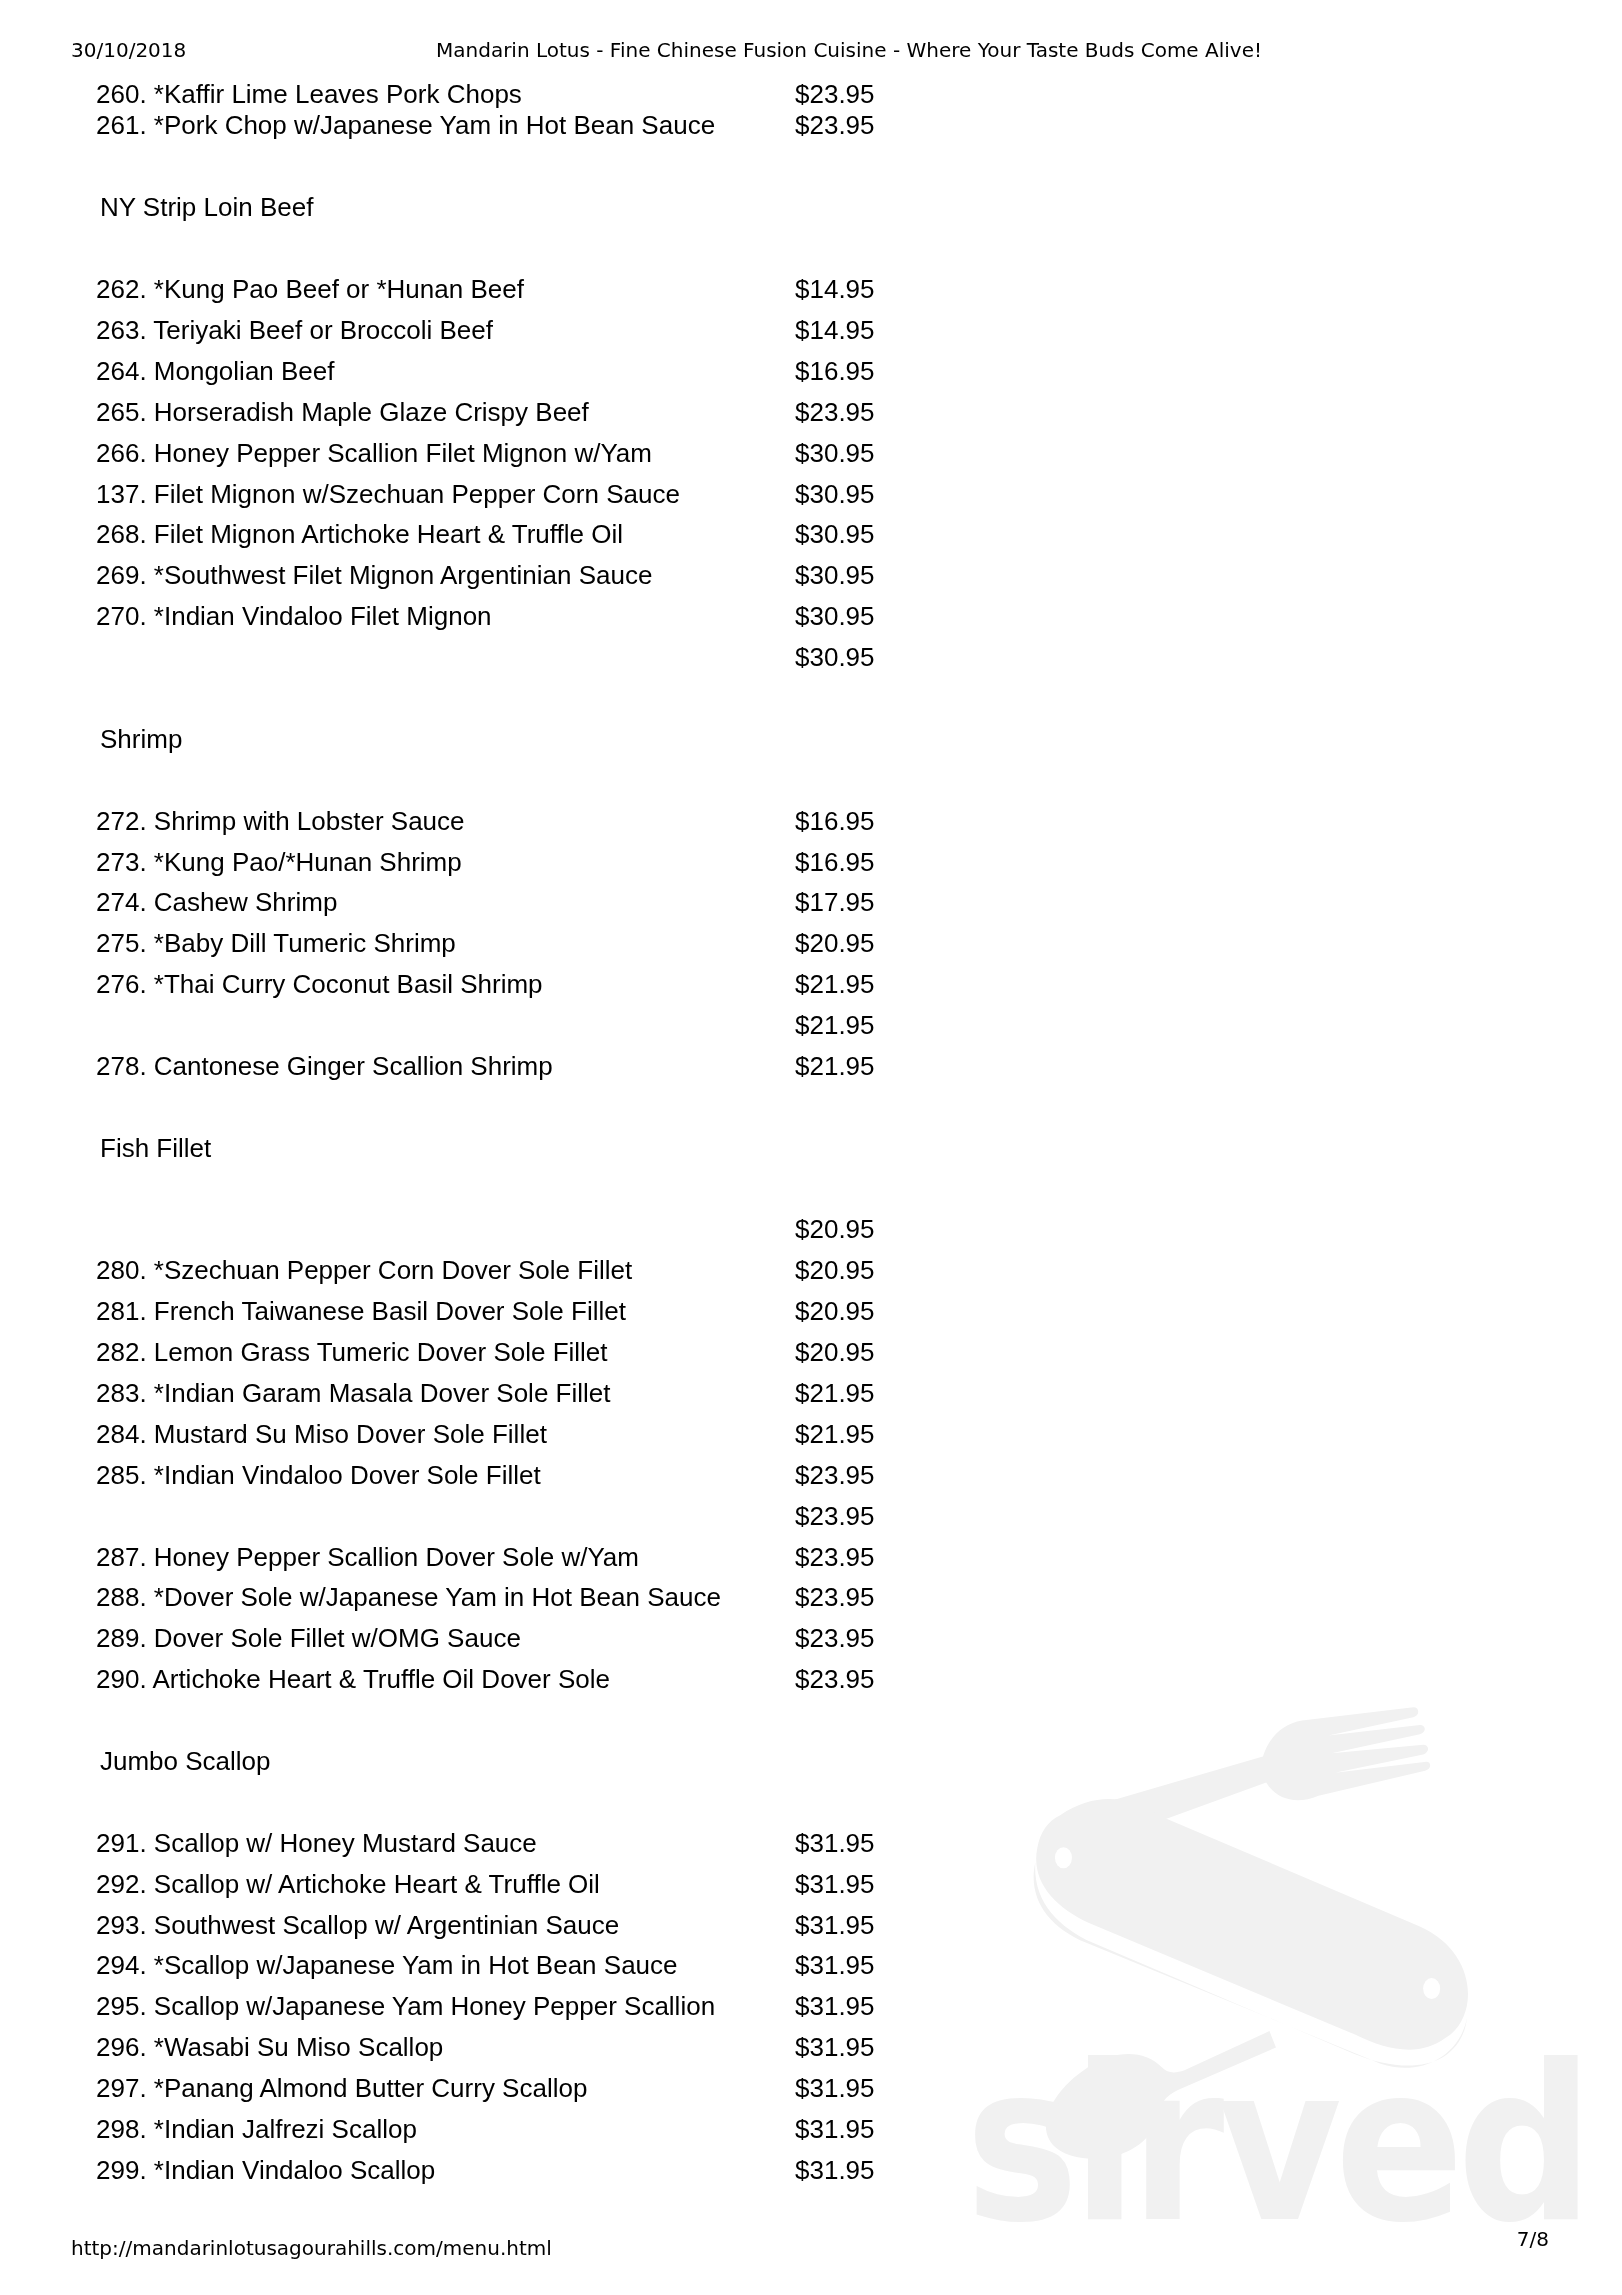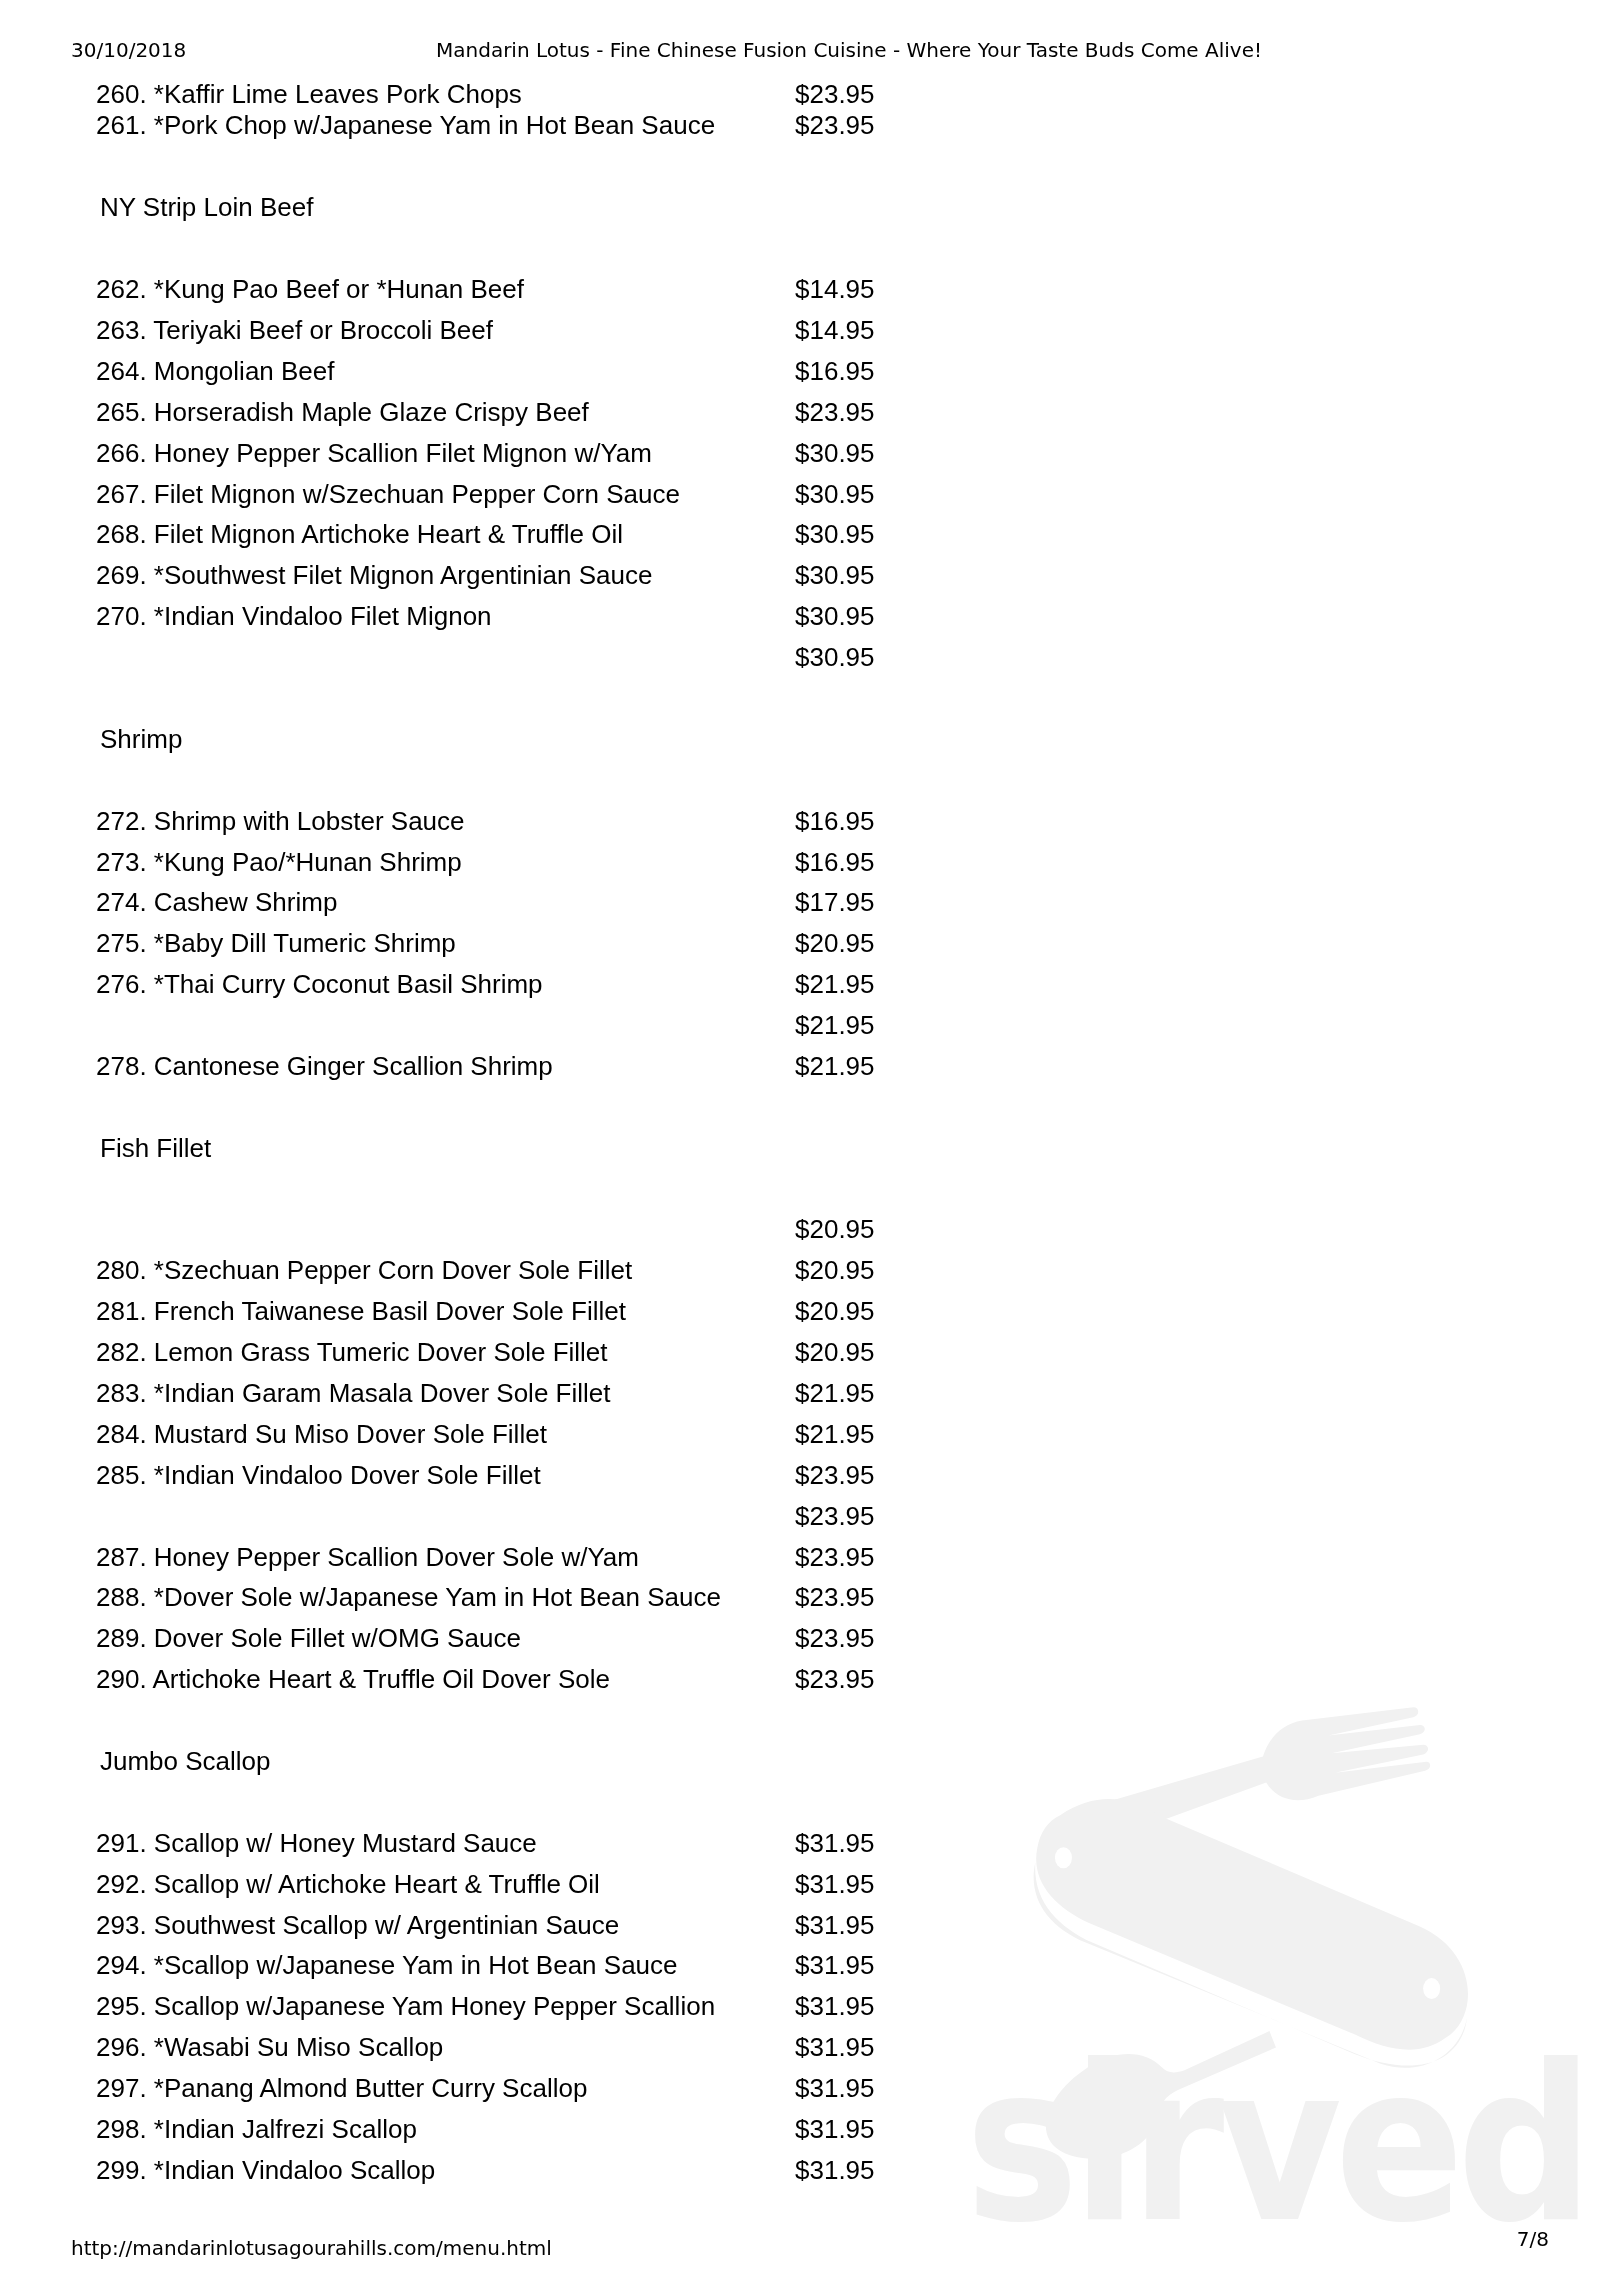--- a/index.html
+++ b/index.html
@@ -101,21 +101,21 @@
     </div>
   <div class="row" style="top:397px">
       <span class="name">265. Horseradish Maple Glaze Crispy Beef</span>
       <span class="price">$23.95</span>
     </div>
   <div class="row" style="top:438px">
       <span class="name">266. Honey Pepper Scallion Filet Mignon w/Yam</span>
       <span class="price">$30.95</span>
     </div>
   <div class="row" style="top:479px">
-      <span class="name">267. Filet Mignon w/Szechuan Pepper Corn Sauce</span>
+      <span class="name">137. Filet Mignon w/Szechuan Pepper Corn Sauce</span>
       <span class="price">$30.95</span>
     </div>
   <div class="row" style="top:519px">
       <span class="name">268. Filet Mignon Artichoke Heart &amp; Truffle Oil</span>
       <span class="price">$30.95</span>
     </div>
   <div class="row" style="top:560px">
       <span class="name">269. *Southwest Filet Mignon Argentinian Sauce</span>
       <span class="price">$30.95</span>
     </div>

